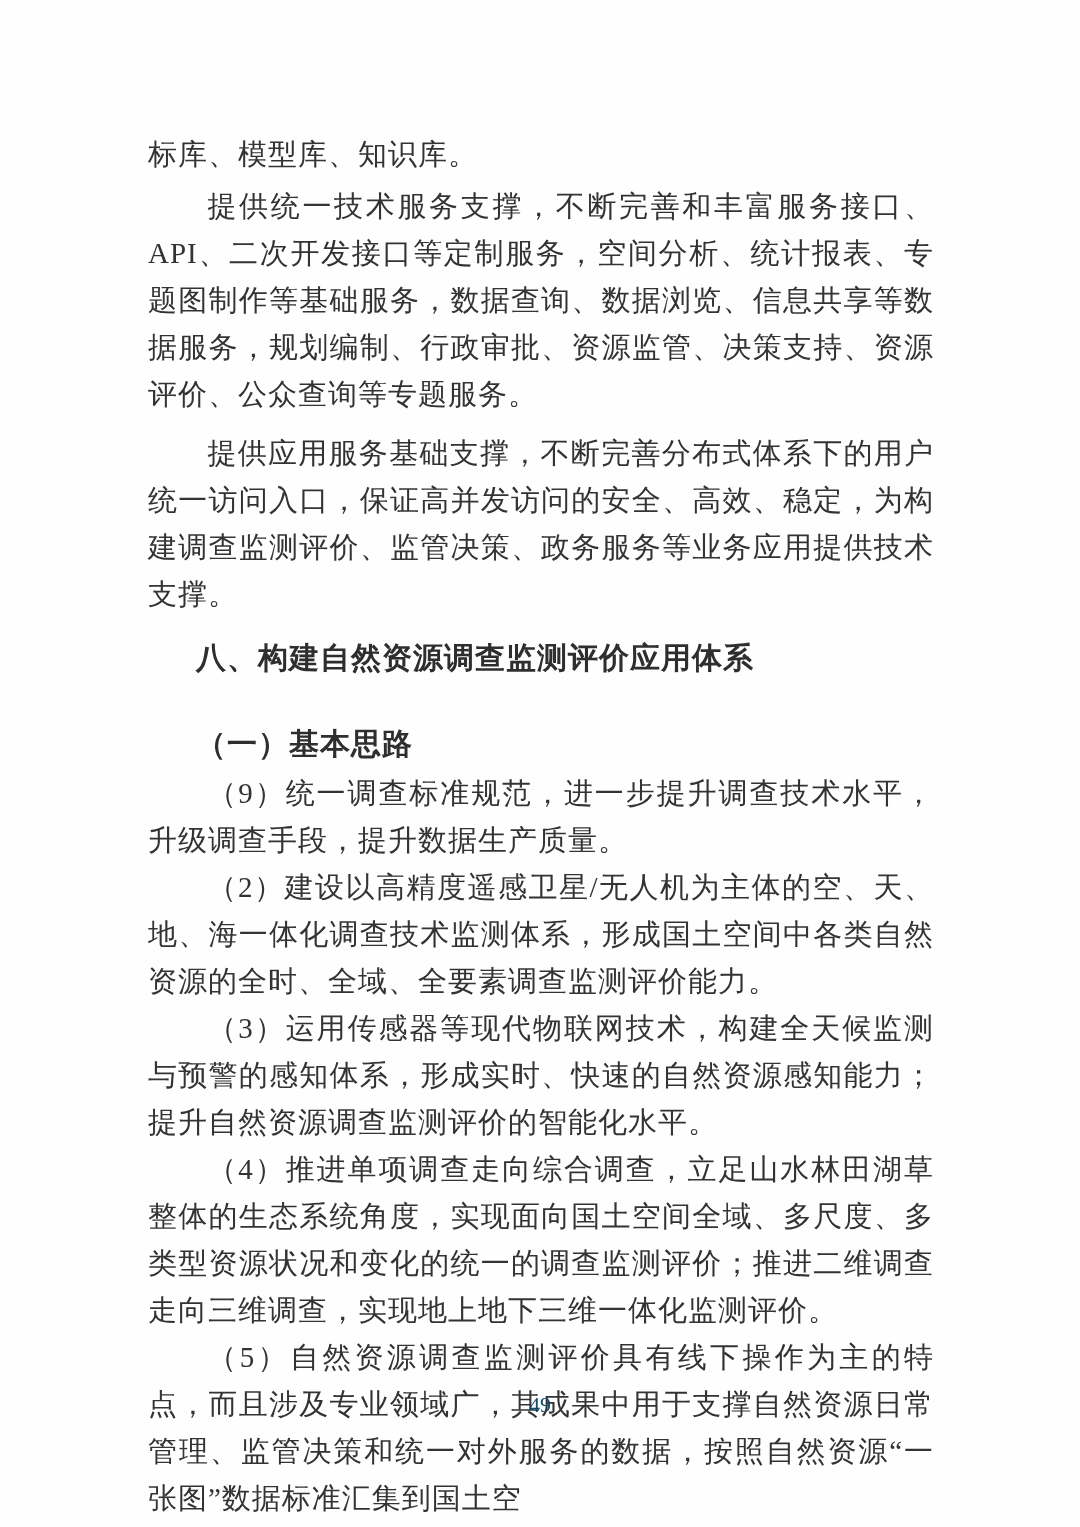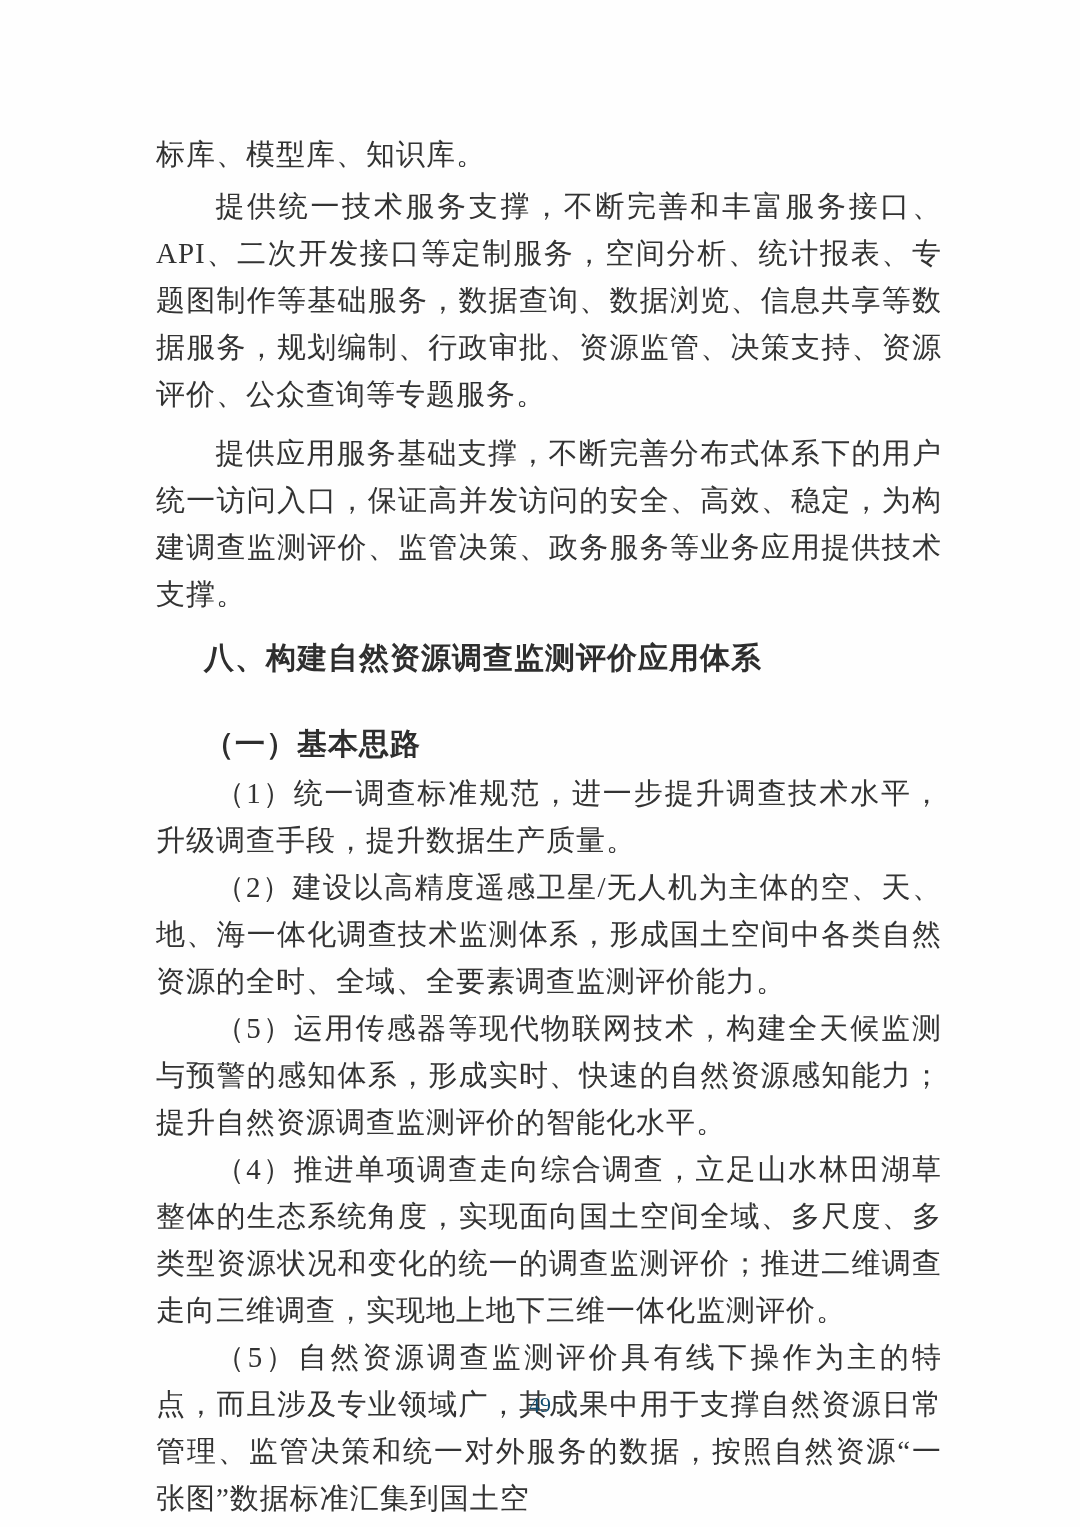--- a/index.html
+++ b/index.html
@@ -12,21 +12,21 @@
     height: 1527px;
     margin: 0 auto;
     background: #fefefe;
     overflow: hidden;
     font-family: "Liberation Serif", "DejaVu Serif", serif;
     color: #333333;
   }
   .content {
     position: absolute;
     top: 131px;
-    left: 156px;
+    left: 148px;
     width: 786px;
   }
   .block {
     font-size: 29px;
     line-height: 47px;
     letter-spacing: 1px;
     text-align: justify;
     text-align-last: left;
     color: #333333;
   }
@@ -73,20 +73,20 @@
 </head>
 <body>
 
 <div class="page">
   <div class="content">
     <div class="block plain">标库、模型库、知识库。</div>
     <div class="block para gap-sm">提供统一技术服务支撑，不断完善和丰富服务接口、API、二次开发接口等定制服务，空间分析、统计报表、专题图制作等基础服务，数据查询、数据浏览、信息共享等数据服务，规划编制、行政审批、资源监管、决策支持、资源评价、公众查询等专题服务。</div>
     <div class="block para gap-md">提供应用服务基础支撑，不断完善分布式体系下的用户统一访问入口，保证高并发访问的安全、高效、稳定，为构建调查监测评价、监管决策、政务服务等业务应用提供技术支撑。</div>
     <div class="block h1">八、构建自然资源调查监测评价应用体系</div>
     <div class="block h2">（一）基本思路</div>
-    <div class="block para">（1）统一调查标准规范，进一步提升调查技术水平，升级调查手段，提升数据生产质量。</div>
+    <div class="block para">（9）统一调查标准规范，进一步提升调查技术水平，升级调查手段，提升数据生产质量。</div>
     <div class="block para">（2）建设以高精度遥感卫星/无人机为主体的空、天、地、海一体化调查技术监测体系，形成国土空间中各类自然资源的全时、全域、全要素调查监测评价能力。</div>
-    <div class="block para">（5）运用传感器等现代物联网技术，构建全天候监测与预警的感知体系，形成实时、快速的自然资源感知能力；提升自然资源调查监测评价的智能化水平。</div>
+    <div class="block para">（3）运用传感器等现代物联网技术，构建全天候监测与预警的感知体系，形成实时、快速的自然资源感知能力；提升自然资源调查监测评价的智能化水平。</div>
     <div class="block para">（4）推进单项调查走向综合调查，立足山水林田湖草整体的生态系统角度，实现面向国土空间全域、多尺度、多类型资源状况和变化的统一的调查监测评价；推进二维调查走向三维调查，实现地上地下三维一体化监测评价。</div>
     <div class="block para">（5）自然资源调查监测评价具有线下操作为主的特点，而且涉及专业领域广，其成果中用于支撑自然资源日常管理、监管决策和统一对外服务的数据，按照自然资源“一张图”数据标准汇集到国土空</div>
   </div>
   <div class="footer">49</div>
 </div>
 
 </body></html>

